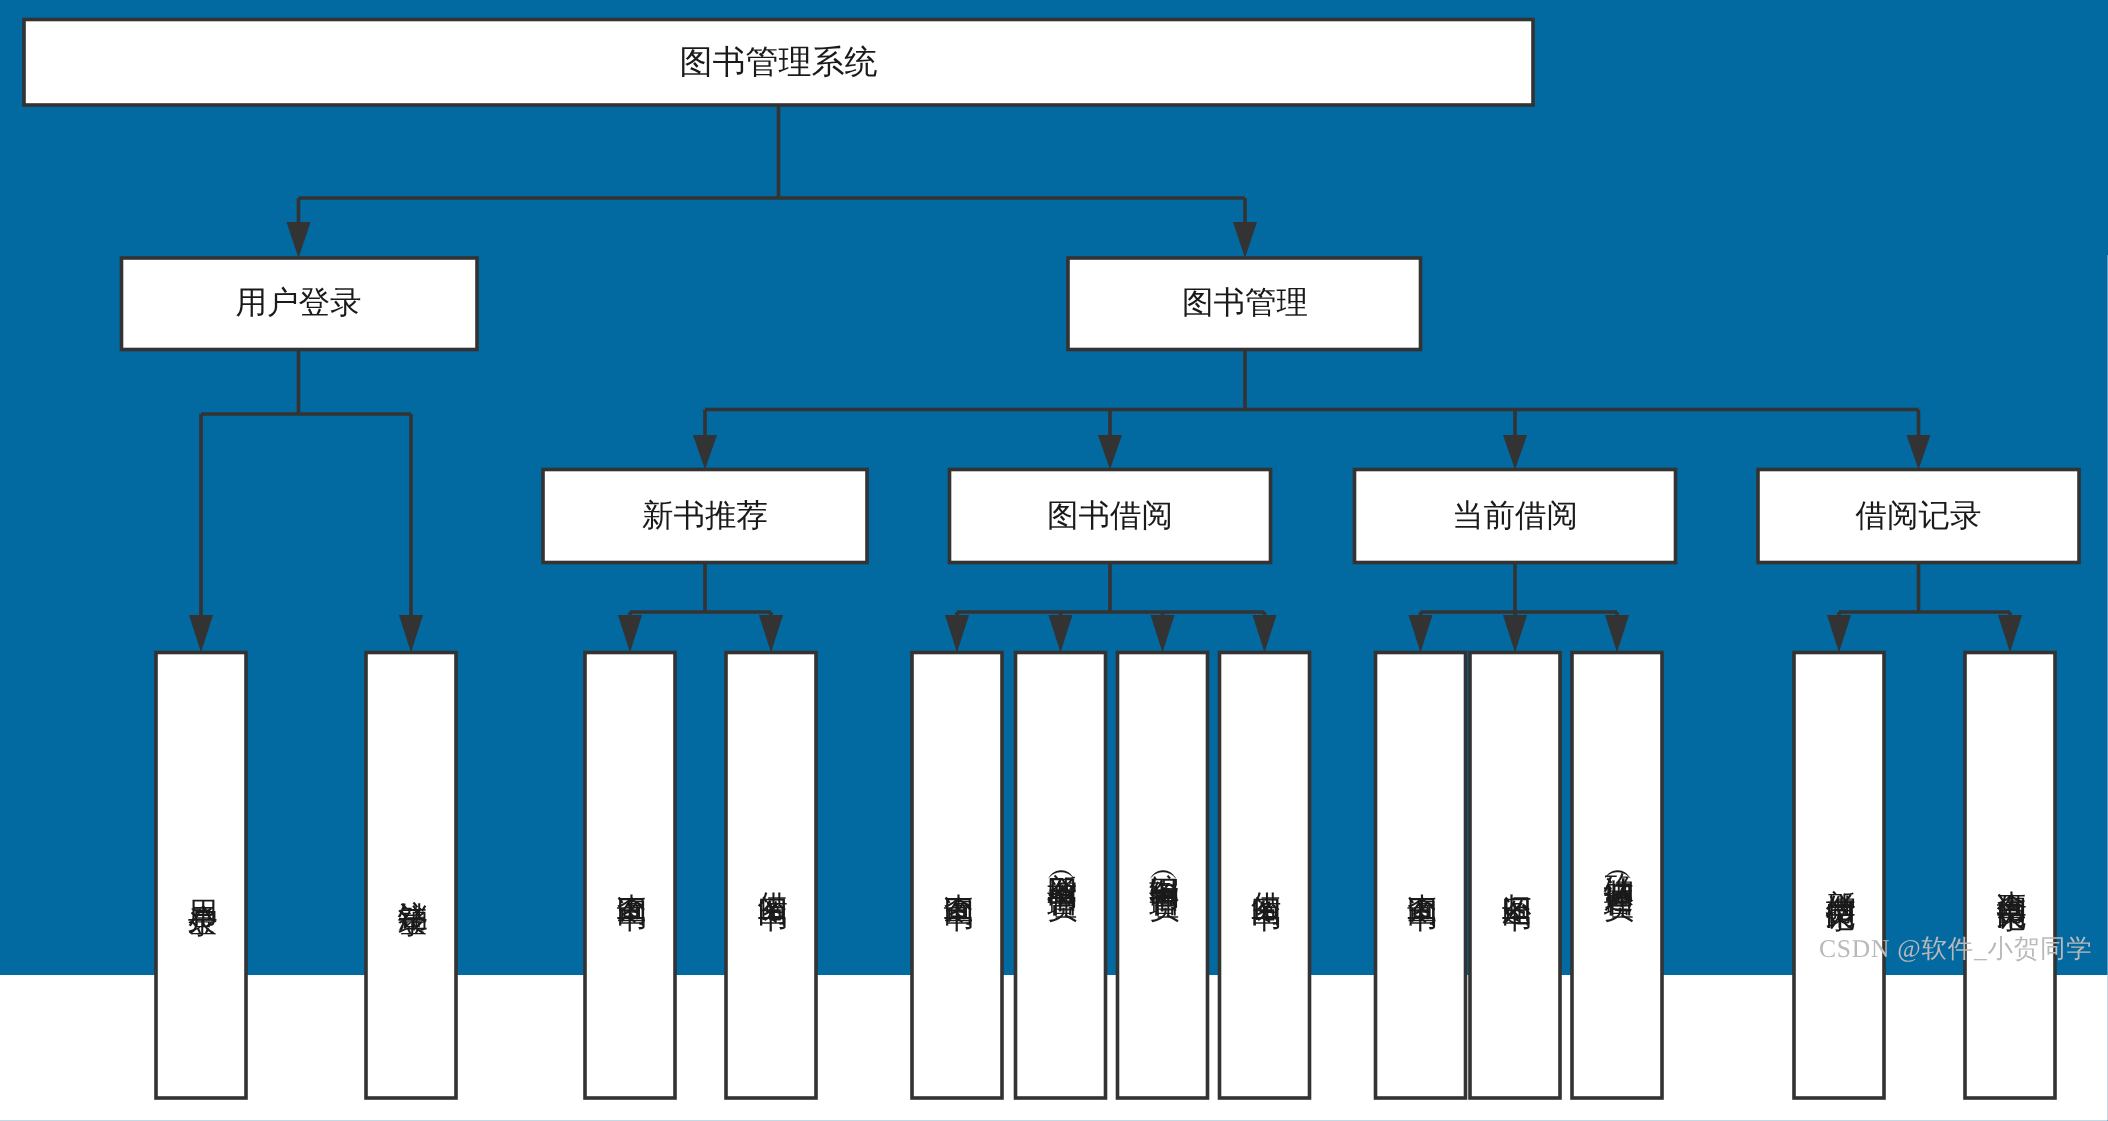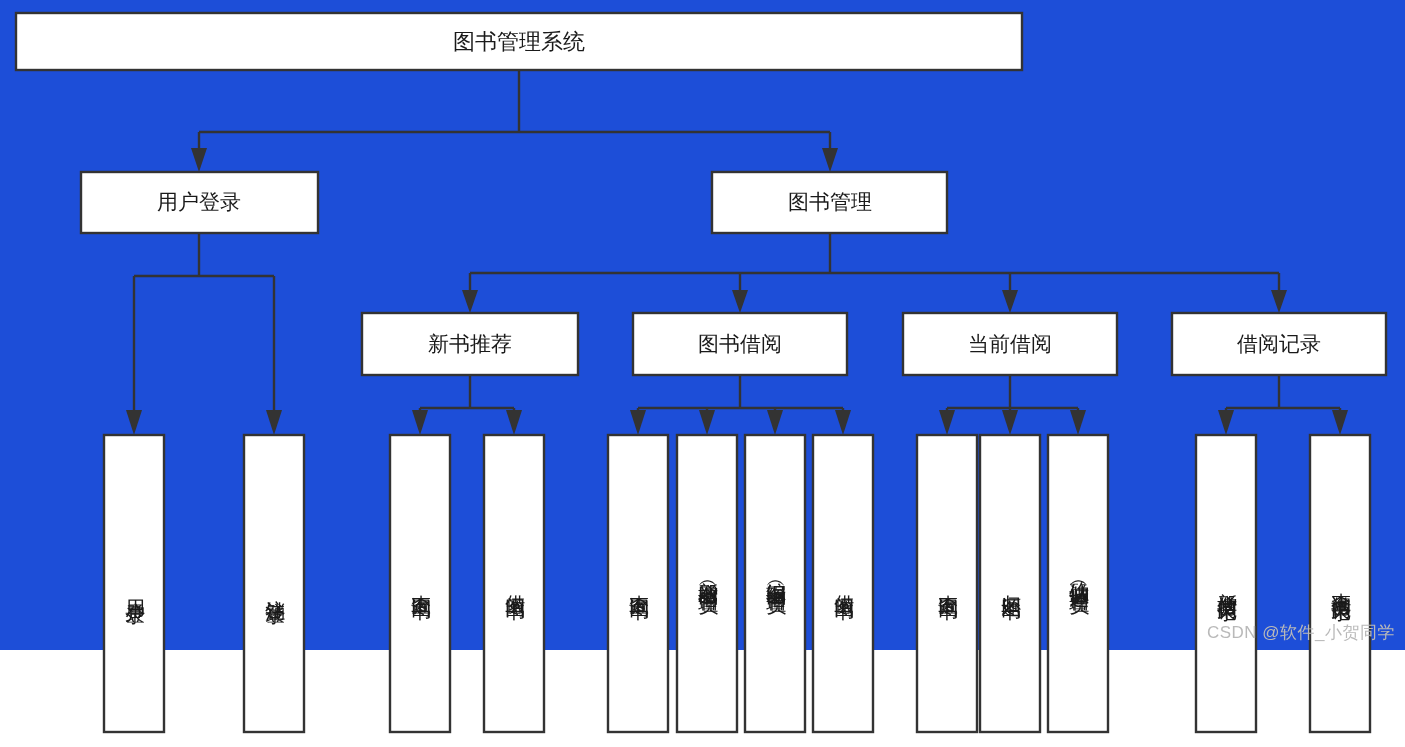--- a/index.html
+++ b/index.html
@@ -10,21 +10,21 @@
   body {
     width: 1405px;
     height: 747px;
     font-family: "Liberation Sans", "DejaVu Sans", sans-serif;
     overflow: hidden;
   }
   #diagram-root {
     position: relative;
     width: 1405px;
     height: 650px;
-    background: #1d4ed8;
+    background: #0369a1;
   }
   svg.diagram {
     position: absolute;
     top: 0;
     left: 0;
     width: 1405px;
     height: 747px;
     display: block;
   }
   .node-rect {
@@ -56,21 +56,21 @@
     fill: none;
   }
   .arrow-head {
     fill: #333333;
     stroke: none;
   }
   .watermark {
     position: absolute;
     right: 10px;
     bottom: 6px;
-    font-family: Liberation Sans, sans-serif;
+    font-family: Liberation Serif, serif;
     font-size: 17px;
     color: #b9b9b9;
     white-space: nowrap;
     letter-spacing: 0.5px;
   }
 </style>
 </head>
 <body>
 
 <div id="diagram-root">

